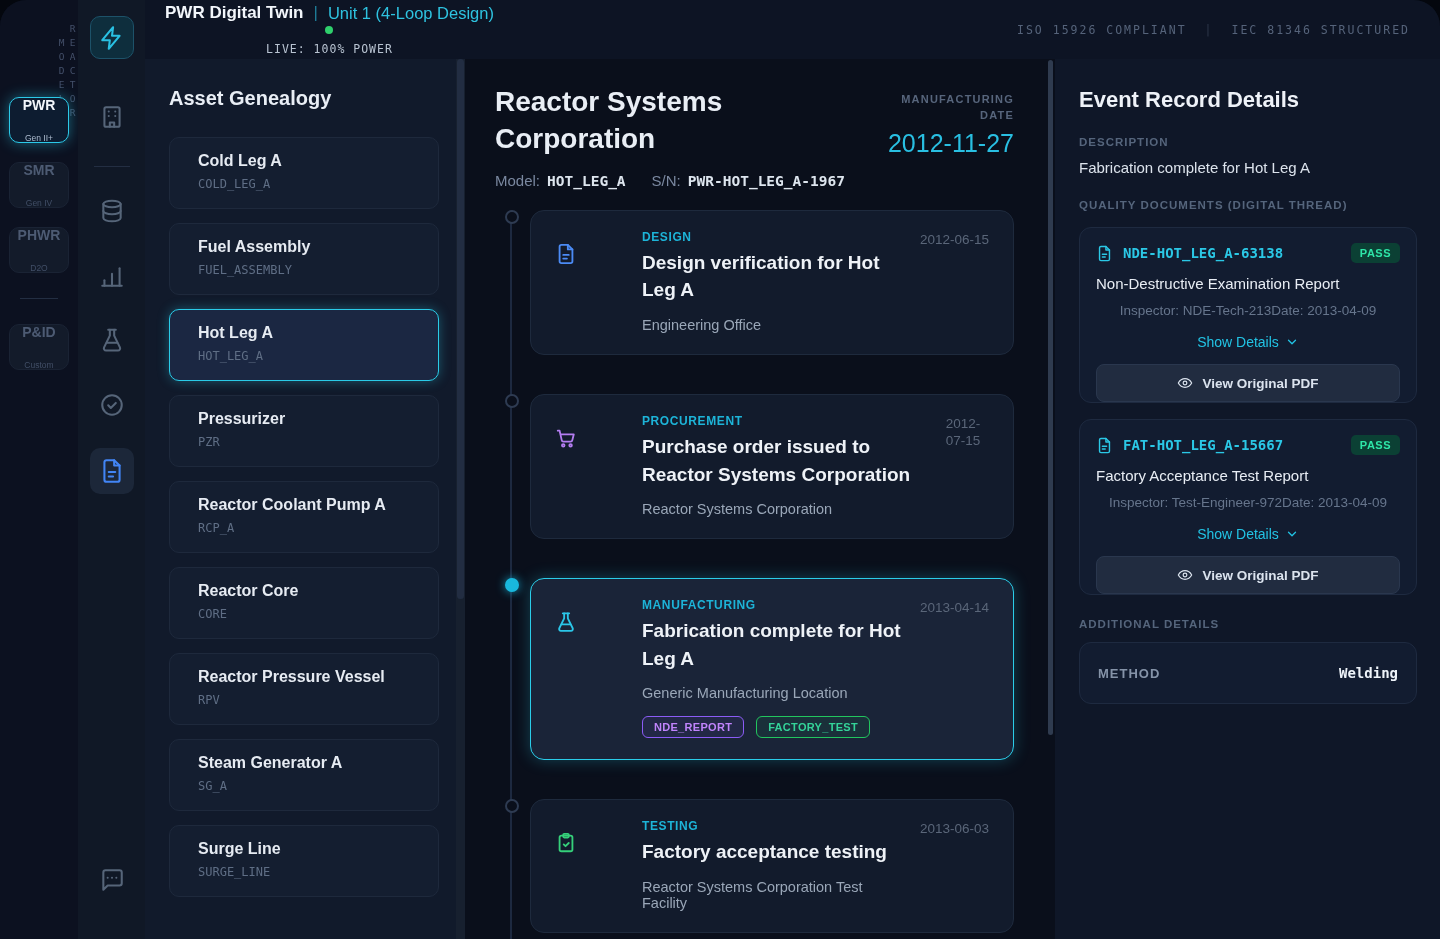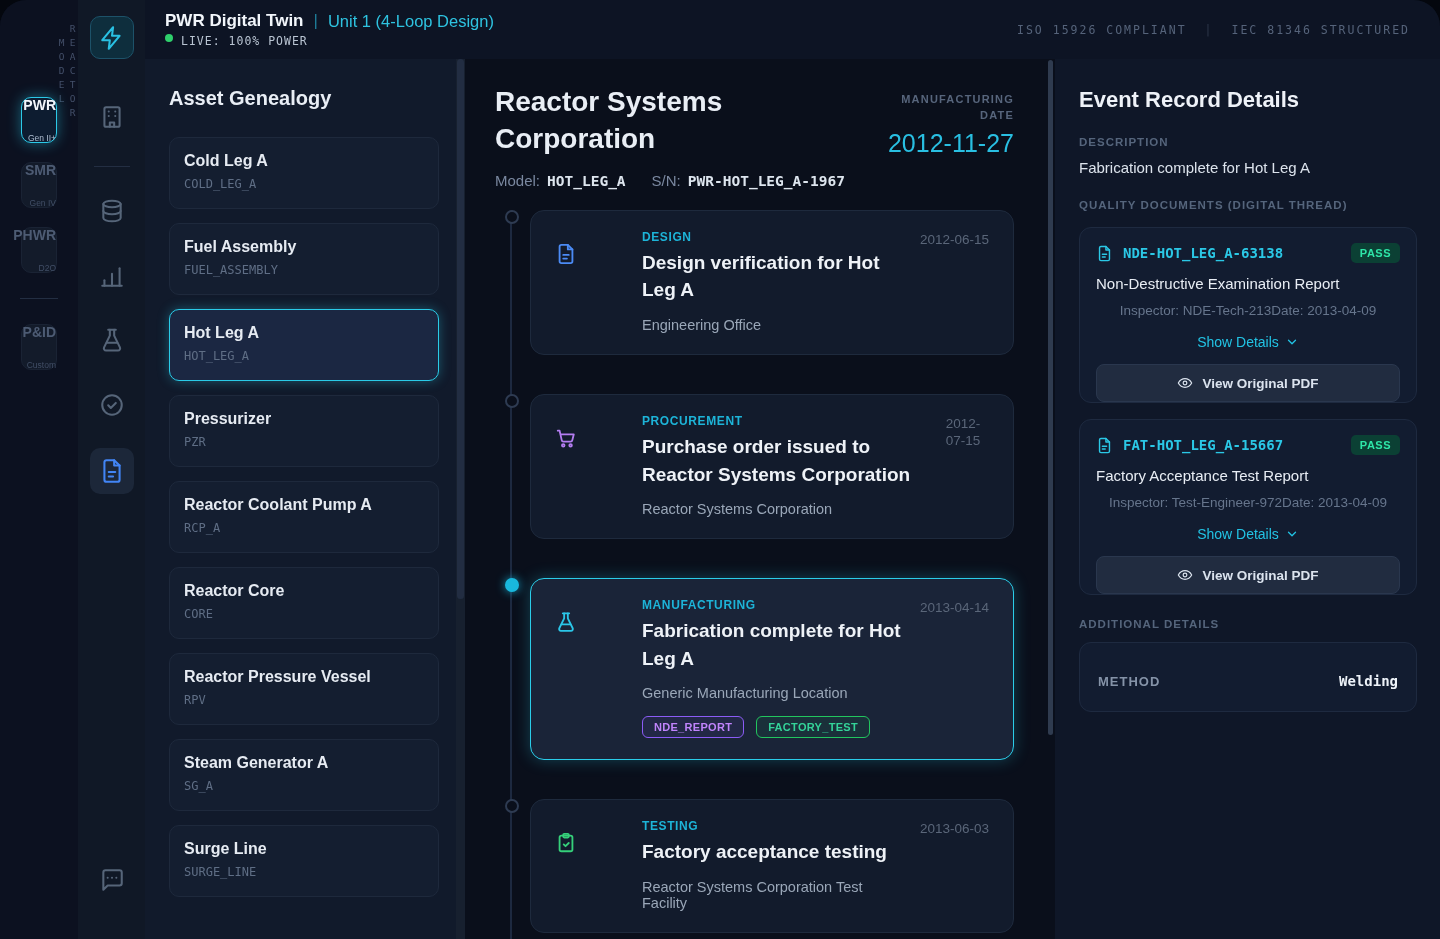--- a/index.html
+++ b/index.html
@@ -12,22 +12,22 @@
 
   
   .model-rail { position:absolute; left:0; top:0; width:78px; height:100%;
     background:#0c1120; }
   .rail-label { position:absolute; top:12px; left:0; width:78px; text-align:center;
     writing-mode:vertical-rl; text-orientation:upright; margin:0 auto;
     font-family:"DejaVu Sans Mono", monospace; font-size:9.5px; letter-spacing:3px;
     color:#44506a; left:50%; transform:translateX(-50%); height:120px; }
   .model-btns { position:absolute; top:97px; left:0; width:78px;
     display:flex; flex-direction:column; align-items:center; }
-  .model-btn { width:36px; height:46px; border-radius:10px; background:#131b2a;
-    display:flex; flex-direction:column; align-items:flex-end; justify-content:center;
+  .model-btn { width:60px; height:46px; border-radius:10px; background:#131b2a;
+    display:flex; flex-direction:column; align-items:center; justify-content:center;
     gap:20px; cursor:pointer; margin-bottom:19px; border:1px solid #1a2334; }
   .model-btn .m-name { font-size:14px; font-weight:700; color:#4d5b73; }
   .model-btn .m-sub  { font-size:8.5px; color:#414e66; }
   .model-btn.selected { background:#0d1c30; border:1.5px solid #2cc9e8;
     box-shadow:0 0 14px rgba(42,203,234,.45); }
   .model-btn.selected .m-name { color:#f2f6fb; }
   .model-btn.selected .m-sub  { color:#aebdd0; }
   .rail-divider { width:38px; height:1px; background:#232e42; margin:6px 0 25px 0; }
 
   
@@ -50,38 +50,38 @@
   .irail-btn.chat  { margin-top:auto; margin-bottom:46px; }
 
   
   .content { position:absolute; left:145px; top:0; right:0; height:100%; }
   .header { height:59px; background:#0d1424; display:flex; align-items:center;
     justify-content:space-between; padding:0 30px 0 20px; }
   .h-left .title-row { display:flex; align-items:center; gap:10px; }
   .app-title { font-size:17px; font-weight:700; color:#f2f6fb; }
   .title-sep { color:#1f7d99; font-size:17px; font-weight:300; }
   .app-subtitle { font-size:16.5px; color:#2ec3e0; }
-  .live-row { display:flex; align-items:flex-start; gap:8px; margin-top:3px; }
+  .live-row { display:flex; align-items:center; gap:8px; margin-top:3px;flex-direction:column; }
   .live-dot { width:8px; height:8px; border-radius:50%; background:#2fd06c; }
   .live-text { font-family:"DejaVu Sans Mono", monospace; font-size:11.5px;
     color:#b9c4d2; letter-spacing:1px; }
   .h-right { display:flex; align-items:center; gap:18px;
     font-family:"DejaVu Sans Mono", monospace; font-size:11.5px; color:#55637a;
     letter-spacing:2px; }
   .h-right .sep { color:#2b3649; }
 
   .body { position:absolute; top:59px; left:0; right:0; bottom:0; display:flex; }
 
   
   .asset-panel { width:320px; background:#111a2b; padding:28px 26px 0 24px;
     position:relative; flex-shrink:0; }
   .asset-title { font-size:20px; font-weight:600; color:#e9eef5; }
   .asset-list { margin-top:27px; display:flex; flex-direction:column; gap:14px; }
   .asset-item { background:#141e30; border:1px solid #1e293c; border-radius:10px;
-    padding:14px 14px; height:72px; cursor:pointer; }
+    padding:14px 28px; height:72px; cursor:pointer; }
   .asset-item .a-name { font-size:16px; font-weight:700; color:#e6ebf2; }
   .asset-item .a-code { font-family:"DejaVu Sans Mono", monospace; font-size:12px;
     color:#5f6e85; margin-top:7px; }
   .asset-item.selected { background:#1b2742; border:1.5px solid #2acbe8;
     box-shadow:0 0 12px rgba(42,203,232,.35); }
   .asset-scroll { position:absolute; right:0; top:0; bottom:0; width:9px;
     background:#17202f; }
   .asset-scroll .thumb { position:absolute; top:0; left:1px; width:7px; height:540px;
     border-radius:4px; background:#222d42; }
 
@@ -157,21 +157,21 @@
   .show-details svg { width:14px; height:14px; stroke:#22c3e4; fill:none;
     stroke-width:2.2; stroke-linecap:round; stroke-linejoin:round; }
   .pdf-btn { margin-top:14px; width:100%; background:#212c40; border:1px solid #2a374e;
     border-radius:8px; padding:10px 0; display:flex; align-items:center;
     justify-content:center; gap:9px; color:#dbe3ee; font-size:13.5px; font-weight:600;
     cursor:pointer; font-family:"Liberation Sans", sans-serif; }
   .pdf-btn svg { width:16px; height:16px; stroke:#dbe3ee; fill:none; stroke-width:1.8;
     stroke-linecap:round; stroke-linejoin:round; }
   .add-card { background:#121c30; border:1px solid #1e2a40; border-radius:12px;
     padding:22px 18px; margin-top:12px; }
-  .add-row { display:flex; justify-content:space-between; align-items:center;margin-top:8px; }
+  .add-row { display:flex; justify-content:space-between; align-items:center; }
   .add-k { font-size:13px; font-weight:600; letter-spacing:1px; color:#8593a8; }
   .add-v { font-family:"DejaVu Sans Mono", monospace; font-size:14px; font-weight:700;
     color:#eef3f9; }
 </style>
 </head>
 <body>
 
 <div class="app">
 
   <aside class="model-rail">

